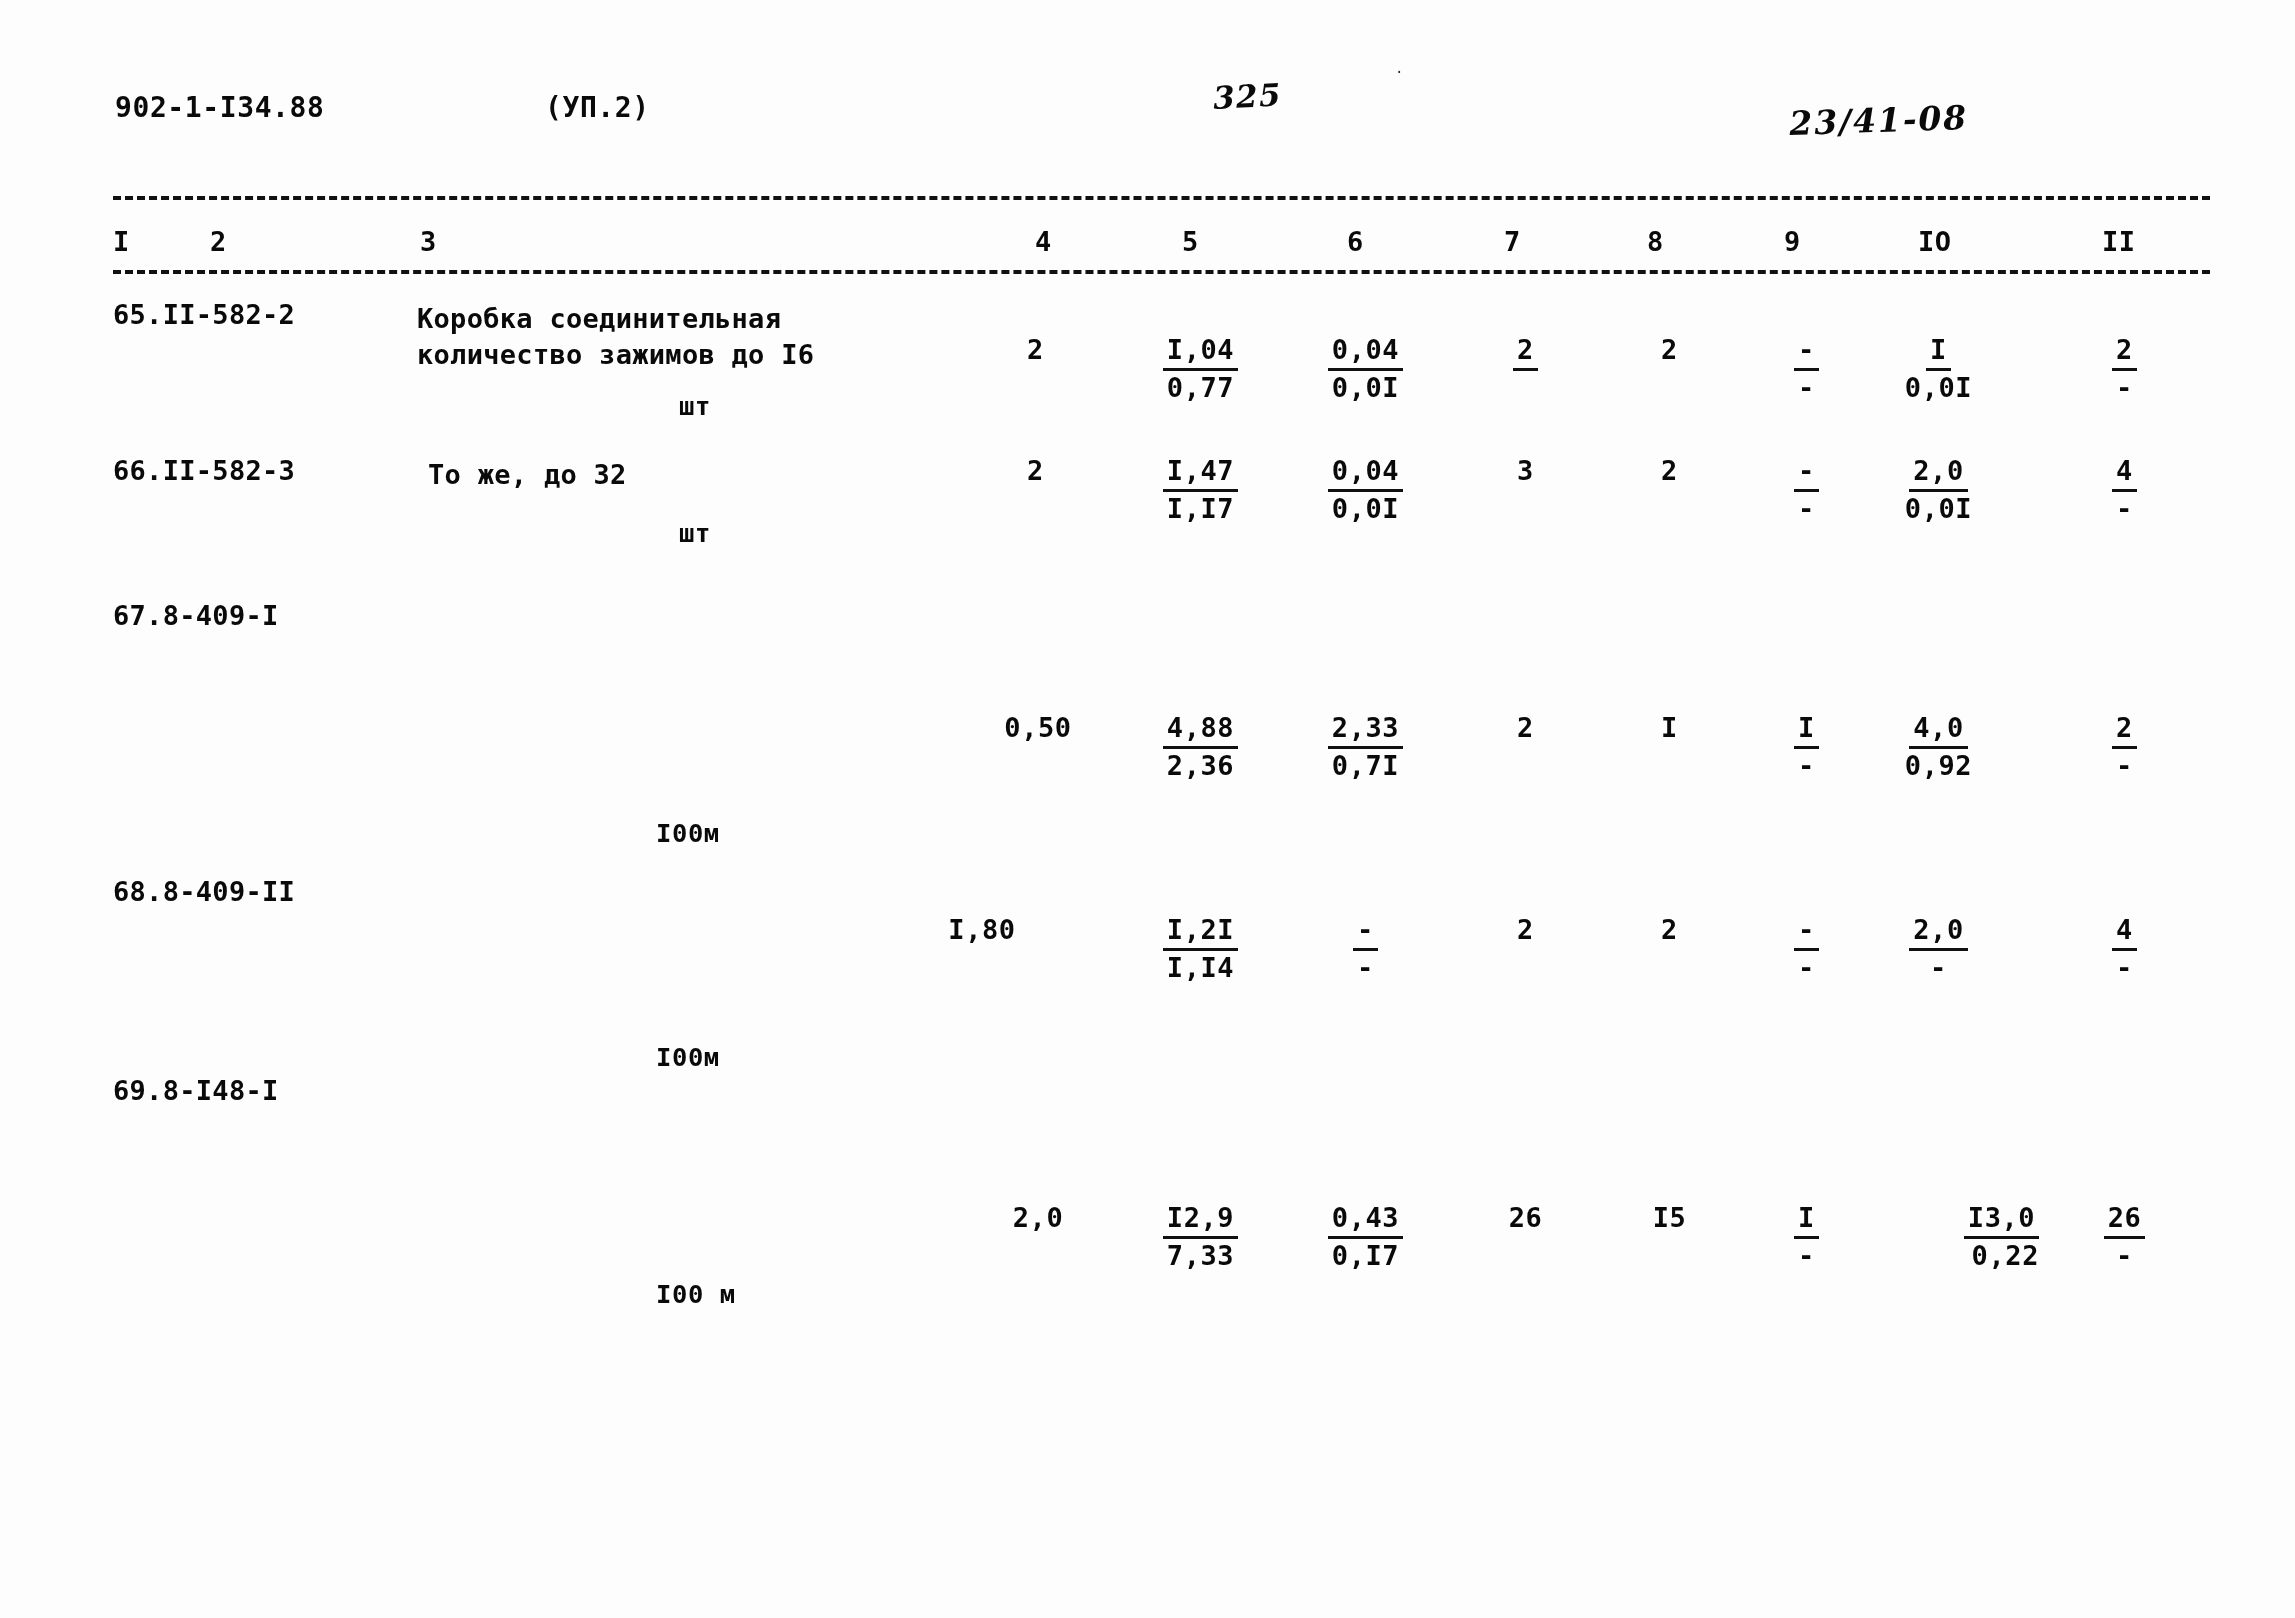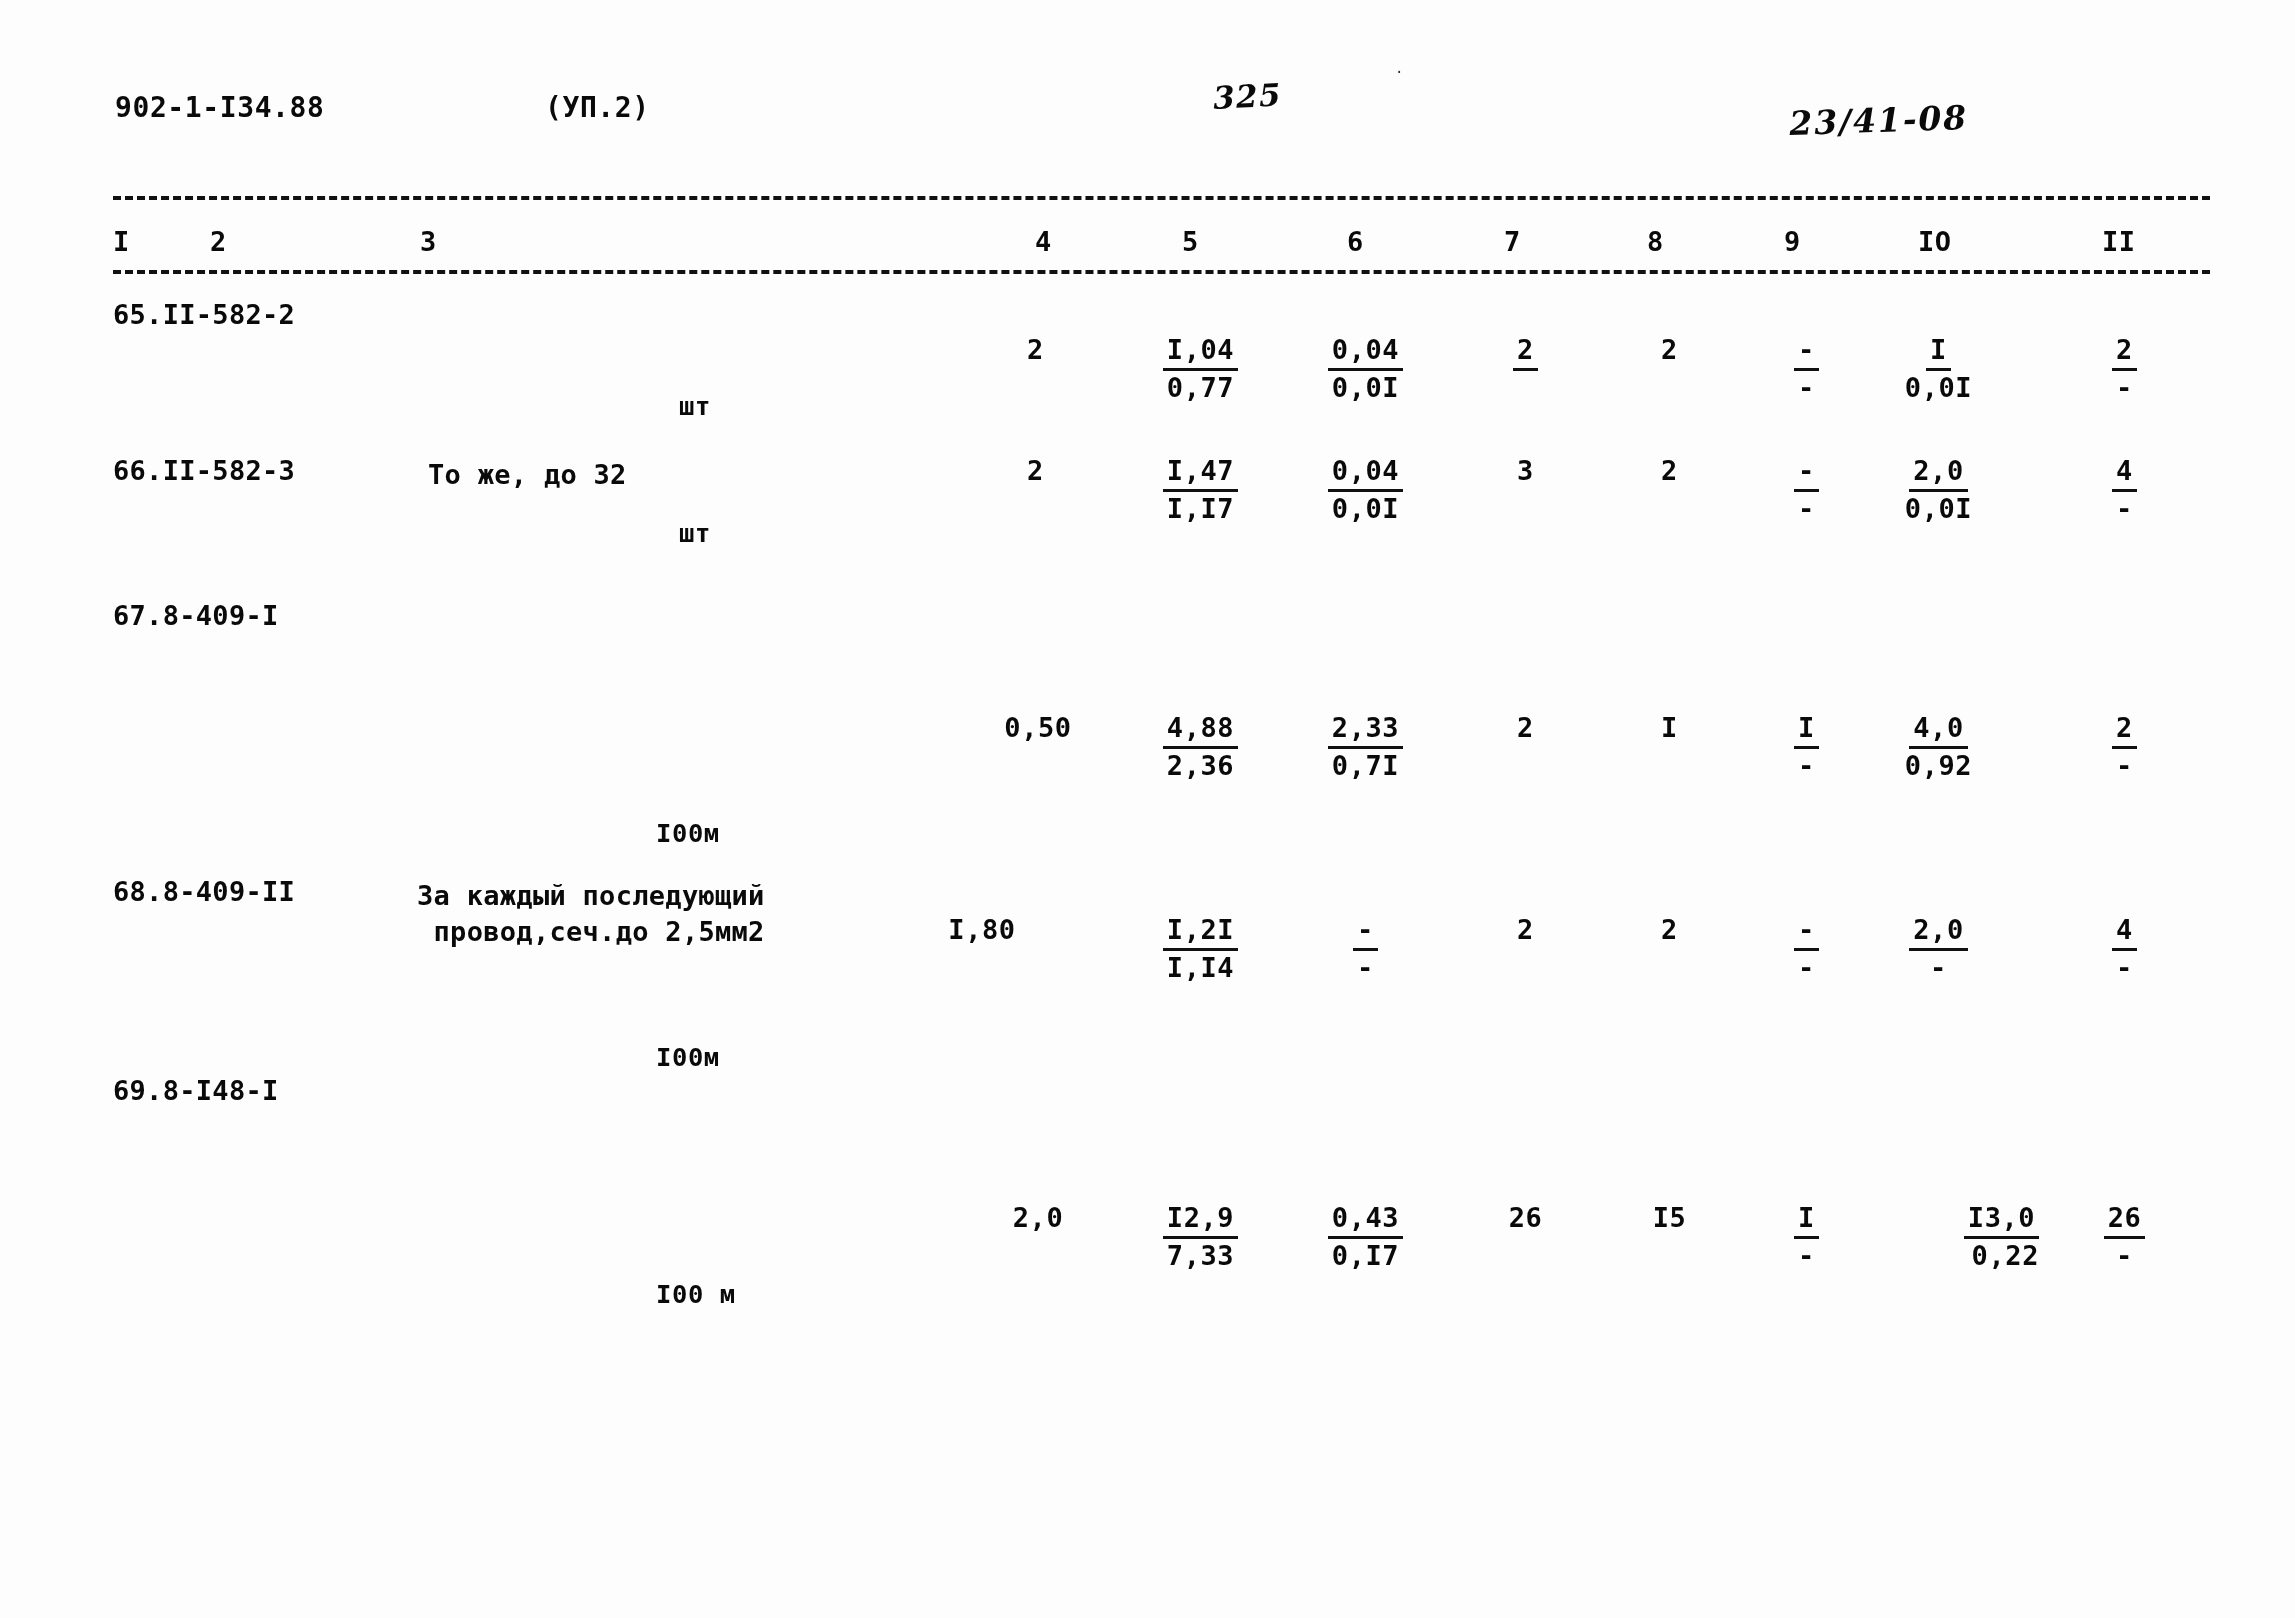--- a/index.html
+++ b/index.html
@@ -137,20 +137,21 @@
   <div class="abs colhead" style="left:1035px; top:228px;">4</div>
   <div class="abs colhead" style="left:1182px; top:228px;">5</div>
   <div class="abs colhead" style="left:1347px; top:228px;">6</div>
   <div class="abs colhead" style="left:1504px; top:228px;">7</div>
   <div class="abs colhead" style="left:1647px; top:228px;">8</div>
   <div class="abs colhead" style="left:1784px; top:228px;">9</div>
   <div class="abs colhead" style="left:1918px; top:228px;">IO</div>
   <div class="abs colhead" style="left:2102px; top:228px;">II</div>
 
   <div class="abs code" style="left:113px; top:301px;">65.II-582-2</div>
+  <div class="abs desc" style="left:417px; top:301px;"><span>Коробка соединительная</span><br><span>количество зажимов до I6</span></div>
   <div class="abs unit" style="left:679px; top:394px;">шт</div>
 
   <div class="abs num" style="left:994px; top:336px; width:83px;">2</div>
 
   <div class="cell" style="left:1140px; top:336px;">
     <span class="top rule">I,04</span>
     <span class="bot">0,77</span>
   </div>
 
   <div class="cell" style="left:1305px; top:336px;">
@@ -252,21 +253,20 @@
     <span class="top rule">4,0</span>
     <span class="bot">0,92</span>
   </div>
 
   <div class="cell" style="left:2064px; top:714px;">
     <span class="top rule">2</span>
     <span class="bot">-</span>
   </div>
 
   <div class="abs code" style="left:113px; top:878px;">68.8-409-II</div>
-  <div class="abs desc" style="left:417px; top:878px;"><span>За каждый последующий</span><br><span> провод,сеч.до 2,5мм2</span></div>
   <div class="abs unit" style="left:656px; top:1045px;">I00м</div>
 
   <div class="abs num" style="left:928px; top:916px; width:108px;text-align:center;">I,80</div>
 
   <div class="cell" style="left:1140px; top:916px;">
     <span class="top rule">I,2I</span>
     <span class="bot">I,I4</span>
   </div>
 
   <div class="cell" style="left:1305px; top:916px;">

